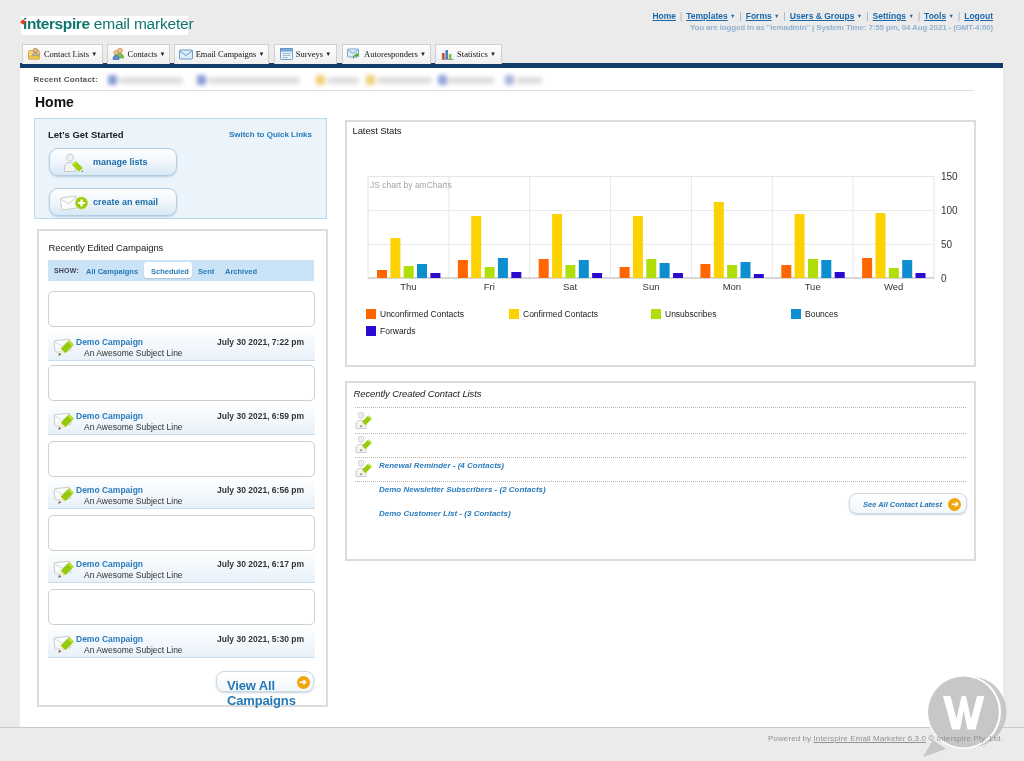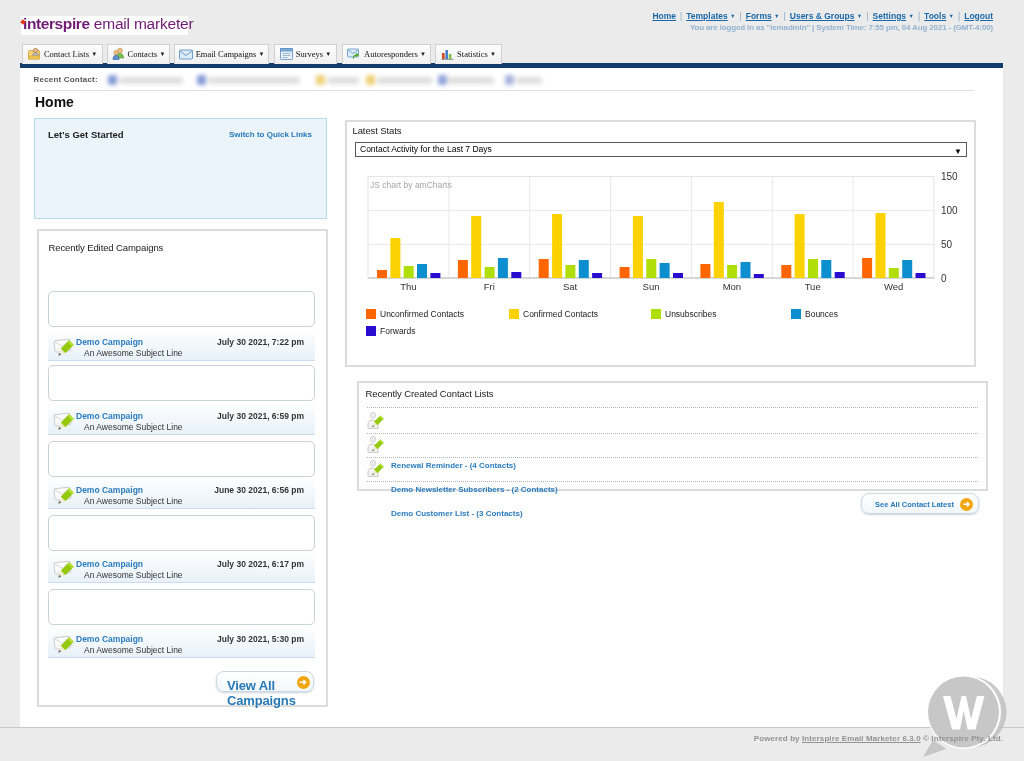--- a/index.html
+++ b/index.html
@@ -3,21 +3,21 @@
 <meta charset="utf-8">
 <style>
 * { margin:0; padding:0; box-sizing:border-box; }
 html,body { width:1024px; height:761px; overflow:hidden; }
 body { font-family:"Liberation Sans", sans-serif; background:#ebebeb; position:relative; }
 .abs { position:absolute; }
 .contentbg { left:20px; top:67px; width:983px; height:661px; background:#fff; }
 .navy { left:20px; top:63px; width:983px; height:5px; background:#123c6b; }
 
 .logochip { left:21px; top:16px; width:167px; height:19px; background:#fff; }
-.logotext { left:23px; top:15px; font-size:15.5px; color:#701a75; letter-spacing:-0.2px; }
+.logotext { left:23px; top:15px; font-size:15.5px; color:#0f766e; letter-spacing:-0.2px; }
 .logotext b { letter-spacing:-0.4px; }
 .reddot { left:21px; top:20px; width:4px; height:4px; background:#e03c18; transform:rotate(40deg); }
 .toplinks { right:31px; top:10.5px; font-size:8.5px; font-weight:bold; text-align:right; }
 .toplinks a { color:#1a68a8; text-decoration:underline; }
 .toplinks .sep { color:#8aa8c4; font-weight:normal; padding:0 4px; }
 .toplinks .car { color:#1a68a8; font-size:5.5px; vertical-align:1px; }
 .sysline { right:31px; top:22.5px; font-size:8px; font-weight:bold; color:#94b3d2; letter-spacing:-0.15px; }
 
 .tab { top:44px; height:20px; background:linear-gradient(#fdfdfd,#f0f0f0); border:1px solid #d0d0d0; border-bottom:none; font-family:"Liberation Serif", serif; font-size:8.5px; color:#111; text-align:center; line-height:19px; white-space:nowrap; }
 .tab .car { font-size:6px; font-family:"Liberation Sans",sans-serif; color:#222; vertical-align:1px; }
@@ -51,27 +51,27 @@
 .crow .cs { position:absolute; left:36px; top:17px; color:#333; }
 .crow .cd { position:absolute; right:11px; top:6px; color:#333; font-weight:bold; }
 .arrowbtn { position:absolute; height:21px; background:linear-gradient(#ffffff,#f2f7fb); border:1px solid #ccd9e2; border-radius:8px; box-shadow:0 1px 2px rgba(150,170,190,0.5); font-size:8px; font-weight:bold; color:#2779b6; }
 .ocirc { position:absolute; width:13px; height:13px; border-radius:50%; background:#f2a50c; color:#fff; font-size:9px; text-align:center; line-height:13px; font-weight:bold; }
 
 .stats { left:345px; top:120px; width:631px; height:247px; }
 .sel { position:absolute; left:8px; top:20px; width:612px; height:15px; border:1px solid #5a5a5a; background:#fff; font-size:8.5px; color:#000; padding-left:4px; line-height:13px; }
 .sel .car { position:absolute; right:4px; top:2px; font-size:8px; }
 .legt { font-size:8.5px; color:#222; }
 
-.lists { left:357px; top:381px; width:631px; height:110px; }
+.lists { left:345px; top:381px; width:631px; height:180px;font-style:italic; }
 .lrow { position:absolute; font-size:8px; font-weight:bold; color:#2b7cbd;margin-top:44px; }
 .dotted { position:absolute; left:8px; width:611px; border-top:1px dotted #b5b5b5; }
 .licon { position:absolute; }
 
 .footline { left:0; top:727px; width:1024px; height:1px; background:#c9c9c9; }
-.foot { right:21px; top:734px; font-size:8px; font-weight:bold; color:#939393; letter-spacing:0.1px; }
+.foot { right:21px; top:734px; font-size:8px; font-weight:normal; color:#939393; letter-spacing:0.1px; }
 .foot a { color:#939393; text-decoration:underline; }
 .wmark { left:900px; top:660px; width:124px; height:101px; }
 </style>
 </head>
 <body>
 <div id="page">
   <div class="abs contentbg"></div>
   <div class="abs navy"></div>
 
   <div class="abs logochip"></div>
@@ -130,24 +130,57 @@
       <div class="abs rpill" style="left:377px;width:55px;"></div>
       <div class="abs rpill" style="left:448px;width:46px;"></div>
       <div class="abs rpill" style="left:516px;width:26px;"></div>
     </div>
   <div class="abs recborder"></div>
   <div class="abs home">Home</div>
 
   <div class="abs letsbox">
     <div class="letstitle">Let's Get Started</div>
     <div class="switchq">Switch to Quick Links</div>
+    <div class="bigbtn" style="top:29px;">
+        <span style="left:43px;top:8px;">manage lists</span>
+        <svg style="position:absolute;left:12px;top:3px;" width="22" height="22" viewBox="0 0 22 22">
+          <circle cx="8" cy="5.5" r="3.4" fill="#f3f3f3" stroke="#c4c4c4" stroke-width="0.9"></circle>
+          <path d="M2.5 19.5 L2.5 15 Q2.5 10.5 8 10.5 Q13.5 10.5 13.5 15 L13.5 19.5 Z" fill="#f3f3f3" stroke="#c4c4c4" stroke-width="0.9"></path>
+          <g transform="rotate(-45 14.5 13.5)">
+            <rect x="11.8" y="9.8" width="5.4" height="10" rx="0.7" fill="#9ed00e"></rect>
+            <rect x="11.8" y="9.8" width="5.4" height="2" fill="#b6e32f"></rect>
+            <path d="M12.2 19.8 L14.5 22.8 L16.8 19.8 Z" fill="#efeccf"></path>
+            <path d="M13.7 21.2 L14.5 22.8 L15.4 21.2 Z" fill="#555"></path>
+          </g>
+        </svg>
+      </div>
+    <div class="bigbtn" style="top:69px;">
+        <span style="left:43px;top:8px;">create an email</span>
+        <svg style="position:absolute;left:10px;top:5px;" width="28" height="18" viewBox="0 0 28 18">
+          <g transform="rotate(-8 9 9)">
+            <rect x="1" y="3" width="16" height="12" rx="1.2" fill="#fdfdfd" stroke="#c9c9c9" stroke-width="0.9"></rect>
+            <path d="M1.5 4 L9 10 L16.5 4" fill="none" stroke="#d8d8d8" stroke-width="1.1"></path>
+          </g>
+          <circle cx="21.5" cy="9" r="6" fill="#9ccb0c"></circle>
+          <circle cx="21.5" cy="9" r="6" fill="none" stroke="#b9dd44" stroke-width="1"></circle>
+          <path d="M21.5 5.5 L21.5 12.5 M18 9 L25 9" stroke="#fff" stroke-width="2.2"></path>
+        </svg>
+      </div>
   </div>
 
   <div class="panel camp">
     <div class="ptitle" style="left:9.5px;top:10.5px;">Recently Edited Campaigns</div>
+    <div class="showbar">
+      <span class="lbl" style="left:6px;">SHOW:</span>
+      <a style="left:38px;">All Campaigns</a>
+      <span class="sched" style="left:96px;width:48px;"></span>
+      <a style="left:103px;">Scheduled</a>
+      <a style="left:150px;">Sent</a>
+      <a style="left:177px;">Archived</a>
+    </div>
     <div class="emptyrow" style="top:59.5px;"></div>
 <div class="crow" style="top:100px;">
   <span class="cicon"><svg width="26" height="24" viewBox="0 0 26 24">
 <g transform="rotate(-6 9 11)">
 <rect x="1.5" y="5" width="16" height="11.5" rx="1" fill="#fcfcfc" stroke="#c8c8c8" stroke-width="0.9"></rect>
 <path d="M2 6 L9.5 11.5 L17 6" fill="none" stroke="#dadada" stroke-width="1"></path>
 <path d="M2 16 L7.5 11.5 M17 16 L11.5 11.5" fill="none" stroke="#e6e6e6" stroke-width="0.9"></path>
 </g>
 <polygon points="16.2,5.2 20.8,9.8 12.3,18.3 7.7,13.7" fill="#94ca0b"></polygon>
 <polygon points="16.2,5.2 20.8,9.8 19.2,11.4 14.6,6.8" fill="#b5e138"></polygon>
@@ -183,21 +216,21 @@
 <path d="M2 6 L9.5 11.5 L17 6" fill="none" stroke="#dadada" stroke-width="1"></path>
 <path d="M2 16 L7.5 11.5 M17 16 L11.5 11.5" fill="none" stroke="#e6e6e6" stroke-width="0.9"></path>
 </g>
 <polygon points="16.2,5.2 20.8,9.8 12.3,18.3 7.7,13.7" fill="#94ca0b"></polygon>
 <polygon points="16.2,5.2 20.8,9.8 19.2,11.4 14.6,6.8" fill="#b5e138"></polygon>
 <polygon points="7.7,13.7 12.3,18.3 5.2,20.8" fill="#efeccf"></polygon>
 <polygon points="5.2,20.8 8.2,19.7 6.3,17.8" fill="#666"></polygon>
 </svg></span>
   <span class="cl">Demo Campaign</span>
   <span class="cs">An Awesome Subject Line</span>
-  <span class="cd">June 30 2021, 6:56 pm</span>
+  <span class="cd">July 30 2021, 6:56 pm</span>
 </div>
 <div class="emptyrow" style="top:284px;"></div>
 <div class="crow" style="top:322px;">
   <span class="cicon"><svg width="26" height="24" viewBox="0 0 26 24">
 <g transform="rotate(-6 9 11)">
 <rect x="1.5" y="5" width="16" height="11.5" rx="1" fill="#fcfcfc" stroke="#c8c8c8" stroke-width="0.9"></rect>
 <path d="M2 6 L9.5 11.5 L17 6" fill="none" stroke="#dadada" stroke-width="1"></path>
 <path d="M2 16 L7.5 11.5 M17 16 L11.5 11.5" fill="none" stroke="#e6e6e6" stroke-width="0.9"></path>
 </g>
 <polygon points="16.2,5.2 20.8,9.8 12.3,18.3 7.7,13.7" fill="#94ca0b"></polygon>
@@ -227,21 +260,20 @@
   <span class="cd">July 30 2021, 5:30 pm</span>
 </div>
     <div class="arrowbtn" style="left:177px;top:440px;width:98px;">
         <span style="position:absolute;left:10px;top:6px;font-size:13px;letter-spacing:-0.15px;">View All Campaigns</span>
         <span class="ocirc" style="right:3.5px;top:3.5px;">➜</span>
       </div>
   </div>
 
   <div class="panel stats">
     <div class="ptitle" style="left:5.5px;top:2.5px;">Latest Stats</div>
-    <div class="sel">Contact Activity for the Last 7 Days<span class="car">▼</span></div>
   </div>
   <svg class="abs" style="left:345px;top:160px;" width="631" height="180" viewBox="0 0 631 180">
 <rect x="23" y="16.6" width="566" height="101.4" fill="none" stroke="#e3e3e3" stroke-width="1"></rect>
 <line x1="23" y1="84.3" x2="589" y2="84.3" stroke="#e8e8e8" stroke-width="1"></line>
 <line x1="23" y1="50.6" x2="589" y2="50.6" stroke="#e8e8e8" stroke-width="1"></line>
 <line x1="103.9" y1="16.6" x2="103.9" y2="118" stroke="#e8e8e8" stroke-width="1"></line>
 <line x1="184.7" y1="16.6" x2="184.7" y2="118" stroke="#e8e8e8" stroke-width="1"></line>
 <line x1="265.6" y1="16.6" x2="265.6" y2="118" stroke="#e8e8e8" stroke-width="1"></line>
 <line x1="346.4" y1="16.6" x2="346.4" y2="118" stroke="#e8e8e8" stroke-width="1"></line>
 <line x1="427.3" y1="16.6" x2="427.3" y2="118" stroke="#e8e8e8" stroke-width="1"></line>

